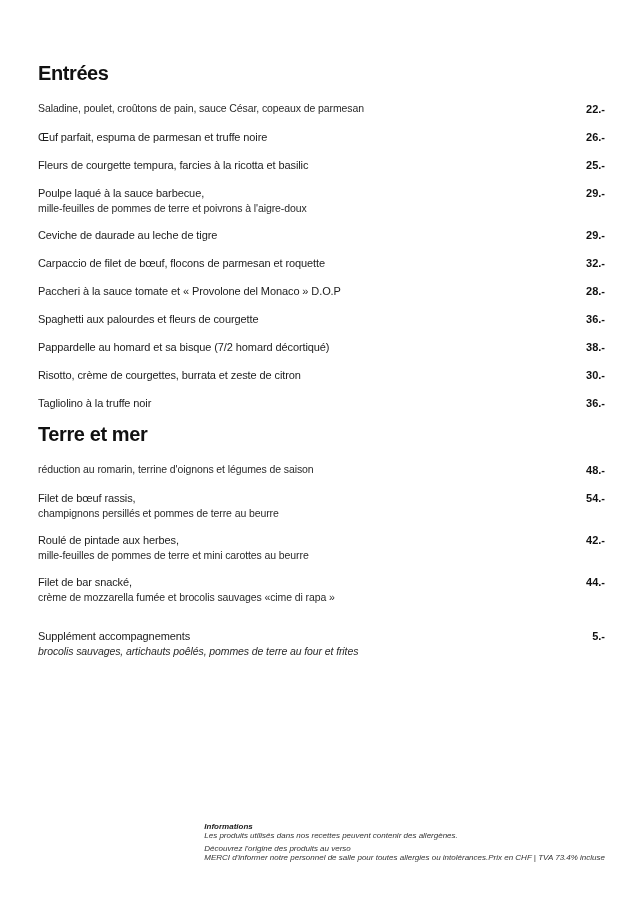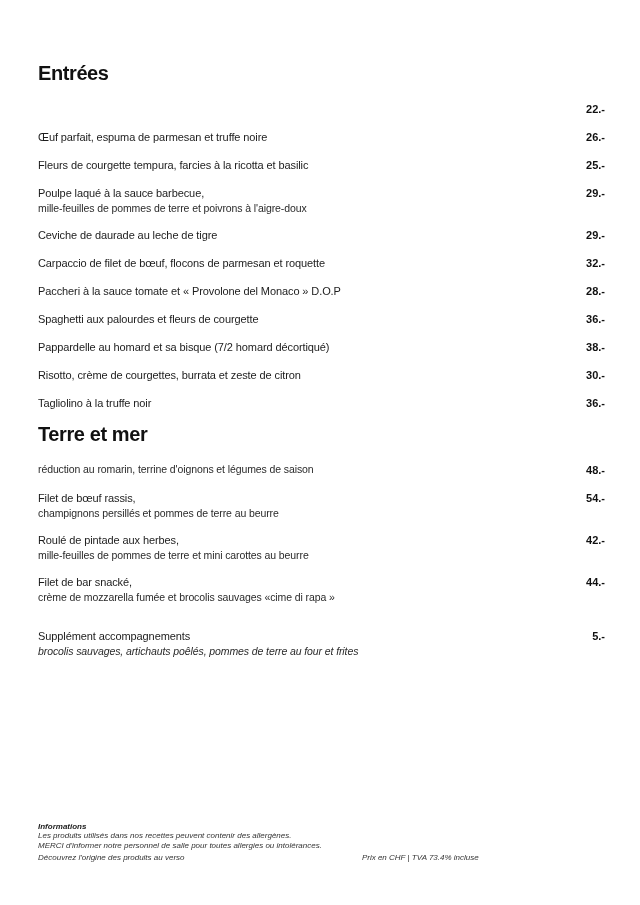--- a/index.html
+++ b/index.html
@@ -51,23 +51,22 @@
     line-height: 16px;
     white-space: nowrap;
     color: #111;
   }
   .supplement { margin-top: 24px; }
   .italic { font-style: italic; }
   .page-footer {
     position: absolute;
     left: 38px; right: 35px; top: 822px;
     display: flex;
-    justify-content: flex-start;
+    justify-content: flex-end;
     align-items: flex-end;
-    gap: 40px;
   }
   .footer-title {
     font-size: 8px;
     font-weight: bold;
     font-style: italic;
     line-height: 9px;
     color: #222;
   }
   .footer-line {
     font-size: 8px;
@@ -88,20 +87,21 @@
 <body>
 
 <div class="page">
 
   <div id="sections">
   <section class="menu-section">
     <h2 class="section-title">Entrées</h2>
     <div class="items">
   <div class="menu-item">
     <div class="texts">
+      <div class="item-desc">Saladine, poulet, croûtons de pain, sauce César, copeaux de parmesan</div>
     </div>
     <div class="price">22.-</div>
   </div>
 
   <div class="menu-item">
     <div class="texts">
       <div class="item-name">Œuf parfait, espuma de parmesan et truffe noire</div>
       <div class="item-desc"></div>
     </div>
     <div class="price">26.-</div>
@@ -229,19 +229,19 @@
         <div class="item-desc italic">brocolis sauvages, artichauts poêlés, pommes de terre au four et frites</div>
       </div>
       <div class="price">5.-</div>
     </div>
   </div>
 
   <footer class="page-footer">
     <div class="footer-left">
       <div class="footer-title">Informations</div>
       <div class="footer-line">Les produits utilisés dans nos recettes peuvent contenir des allergènes.</div>
+      <div class="footer-line origin">Découvrez l'origine des produits au verso</div>
       <div class="footer-line">MERCI d'informer notre personnel de salle pour toutes allergies ou intolérances.</div>
-      <div class="footer-line origin">Découvrez l'origine des produits au verso</div>
     </div>
     <div class="footer-right">Prix en CHF | TVA 73.4% incluse</div>
   </footer>
 
 </div>
 
 </body></html>

